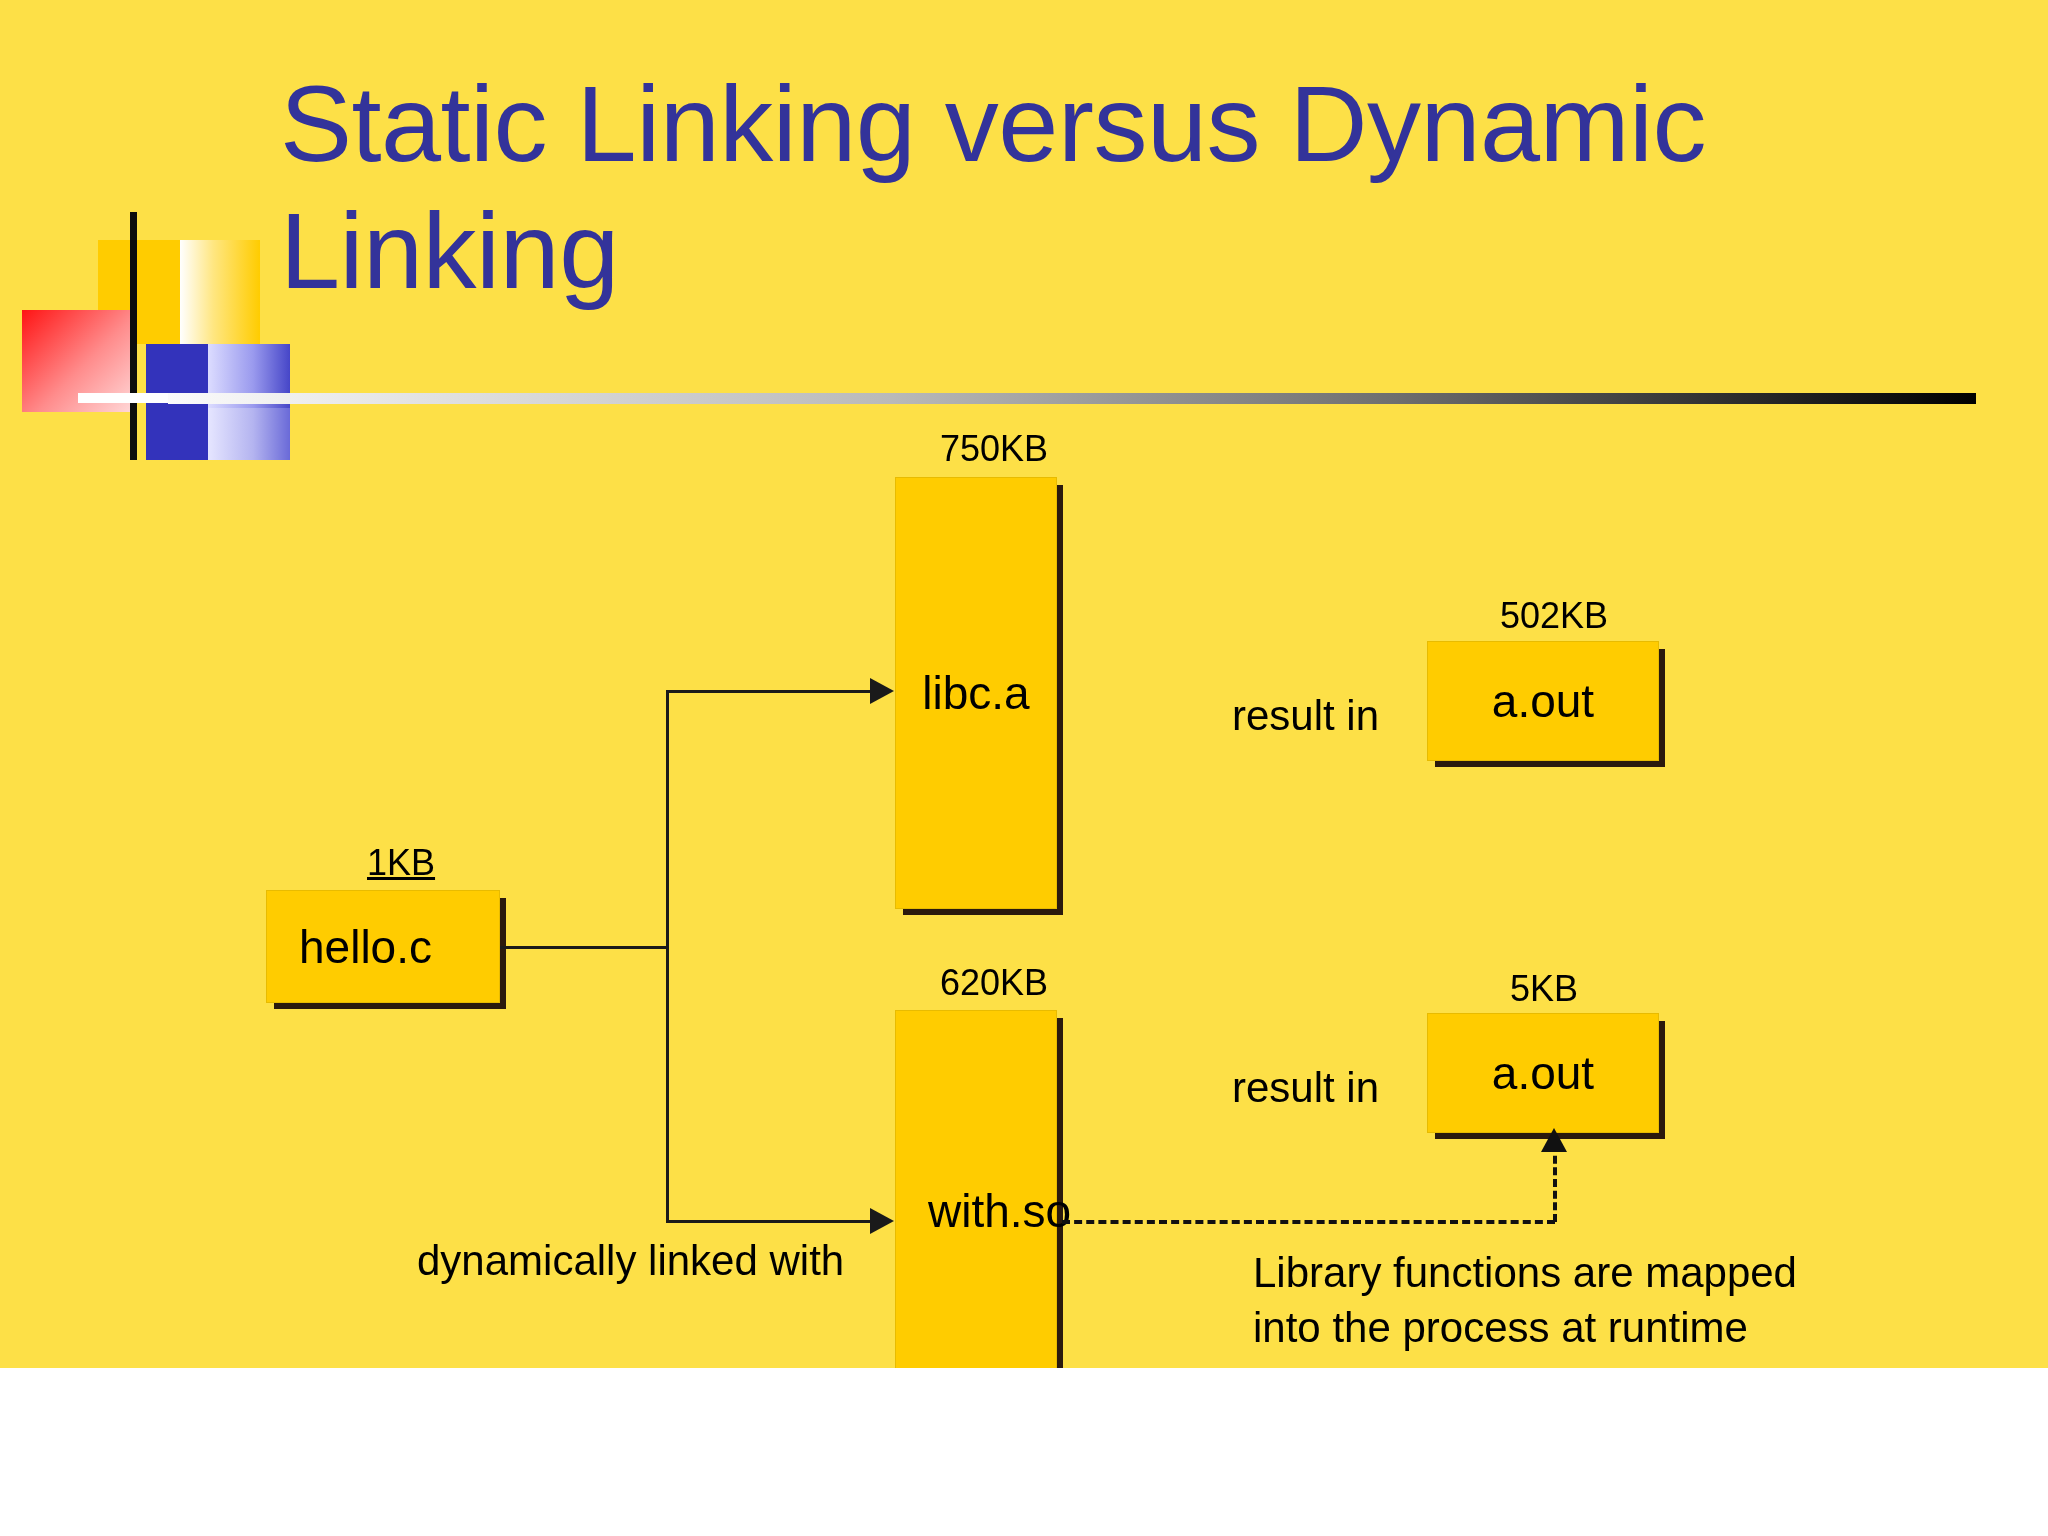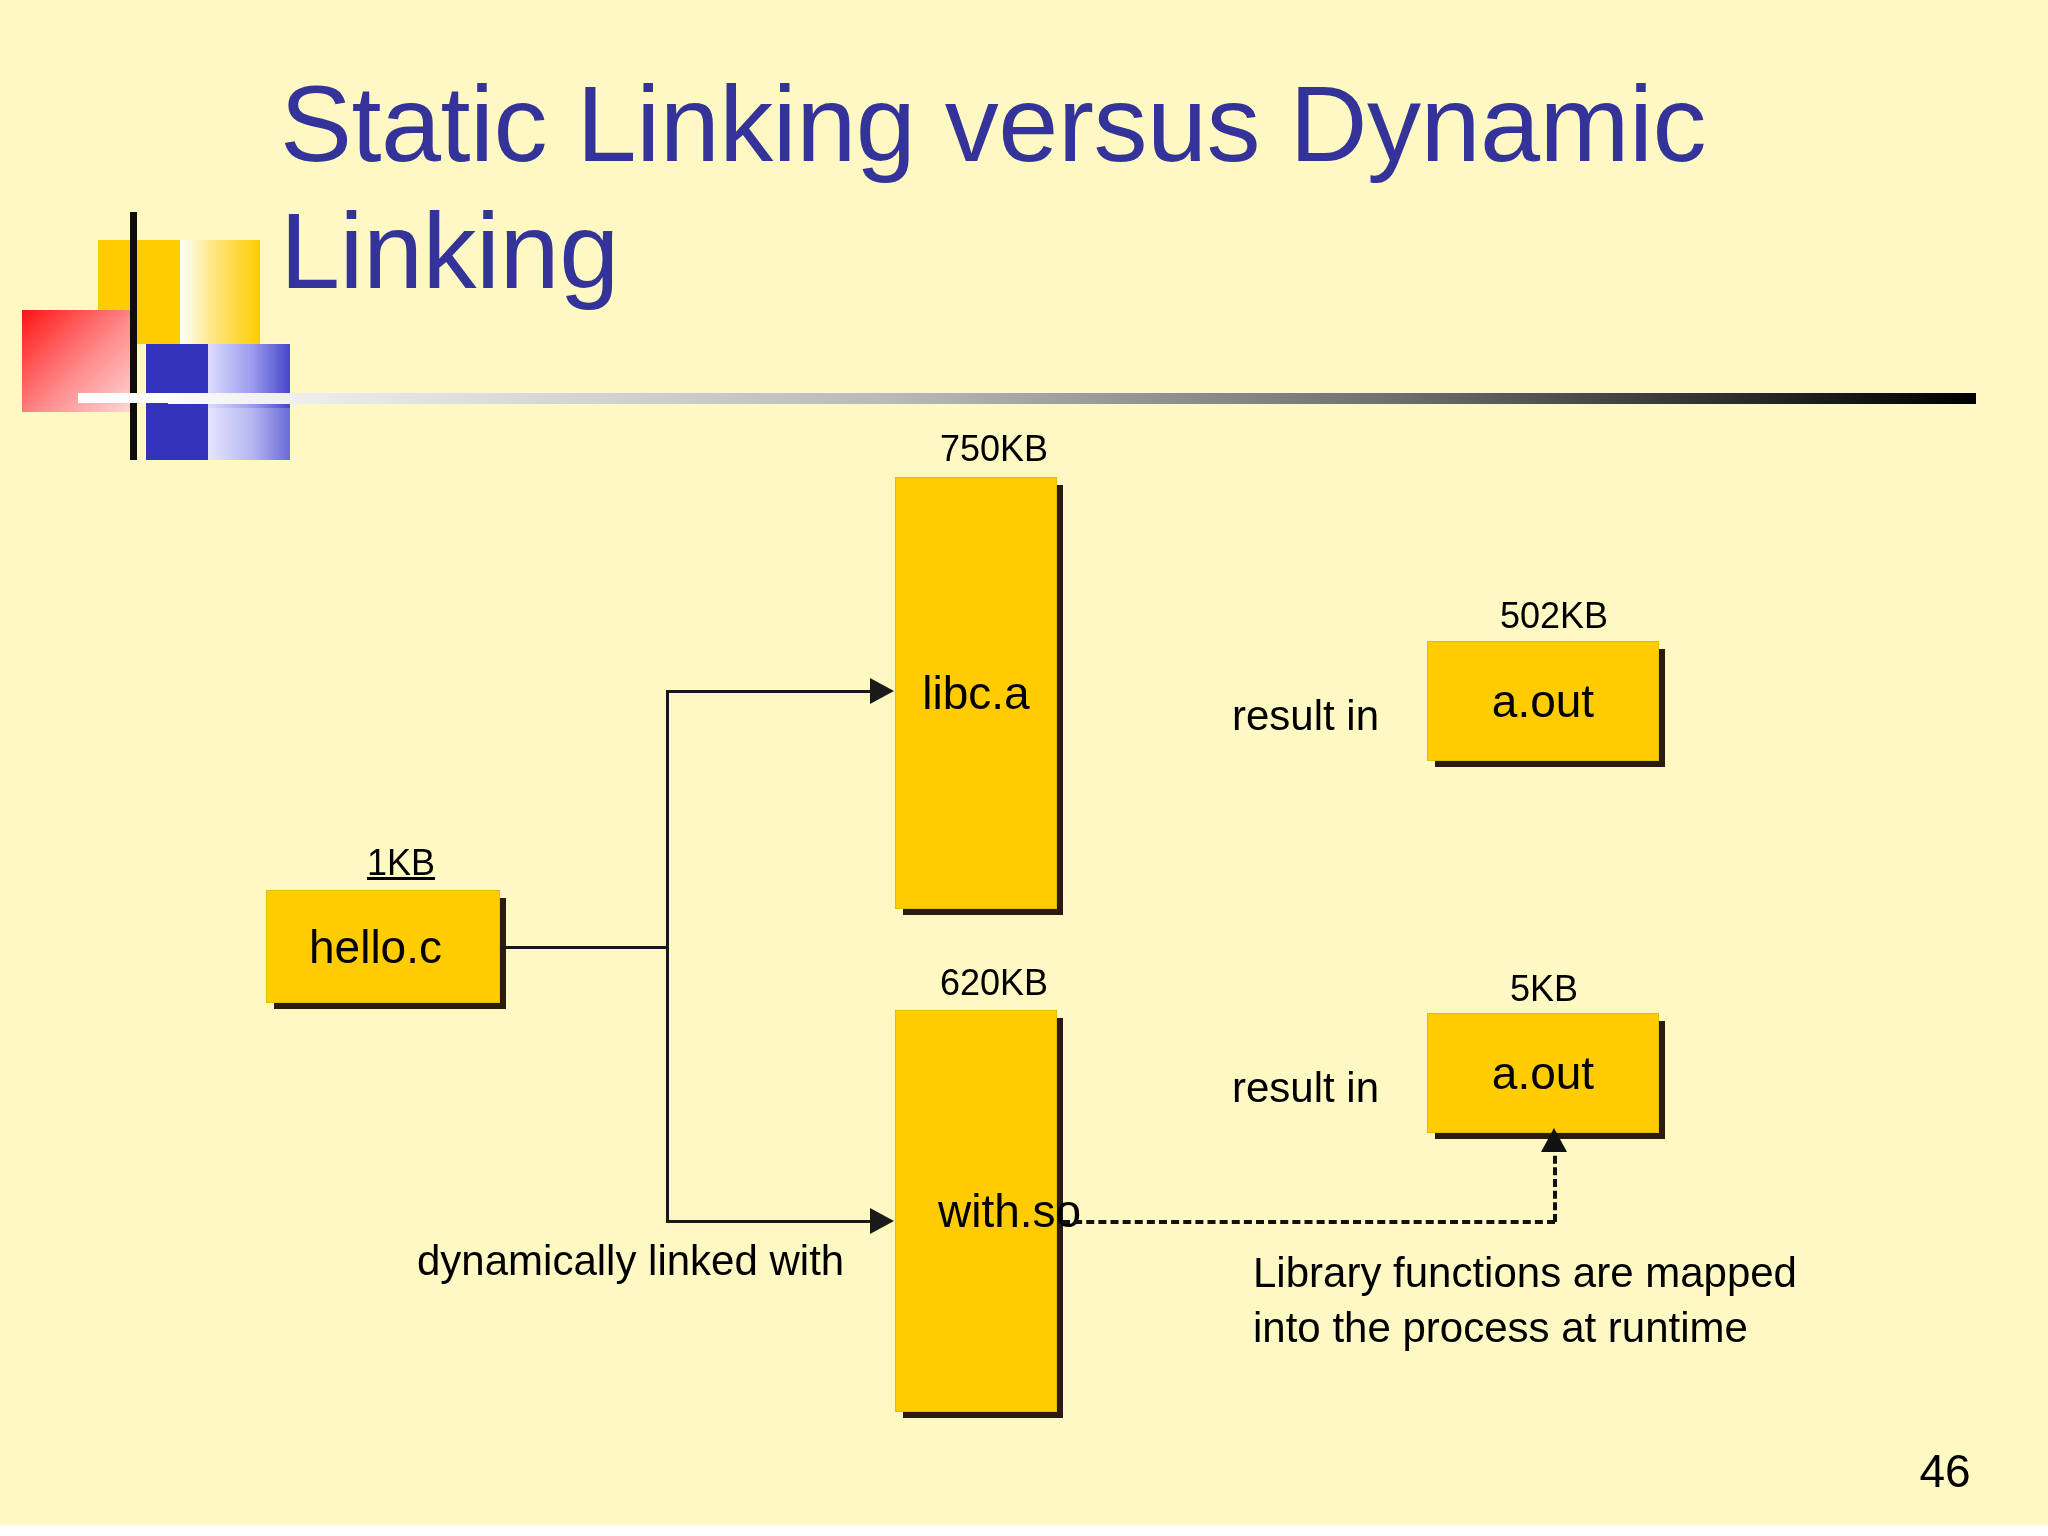--- a/index.html
+++ b/index.html
@@ -6,22 +6,22 @@
     margin: 0;
     padding: 0;
     background: #ffffff;
   }
   body {
     font-family: "Liberation Sans", sans-serif;
   }
   #slide {
     position: relative;
     width: 2048px;
-    height: 1525px;
-    background: #fef9c3;
+    height: 1368px;
+    background: #fde047;
     overflow: hidden;
   }
 
   
   #title {
     position: absolute;
     left: 280px;
     top: 60px;
     width: 1720px;
     color: #33339A;
@@ -65,21 +65,21 @@
     background: #FFCC00;
     box-shadow: 7px 7px 0 -1px #2b1a0d;
     border: 1px solid #e8bb00;
     box-sizing: border-box;
     display: flex;
     align-items: center;
     justify-content: center;
     color: #000000;
     font-size: 46px;
   }
-  .box.left-text { justify-content: flex-start; padding-left: 42px; }
+  .box.left-text { justify-content: flex-start; padding-left: 32px; }
 
   .cap {
     position: absolute;
     color: #000000;
     font-size: 36px;
     white-space: nowrap;
   }
   .lbl {
     position: absolute;
     color: #000000;

